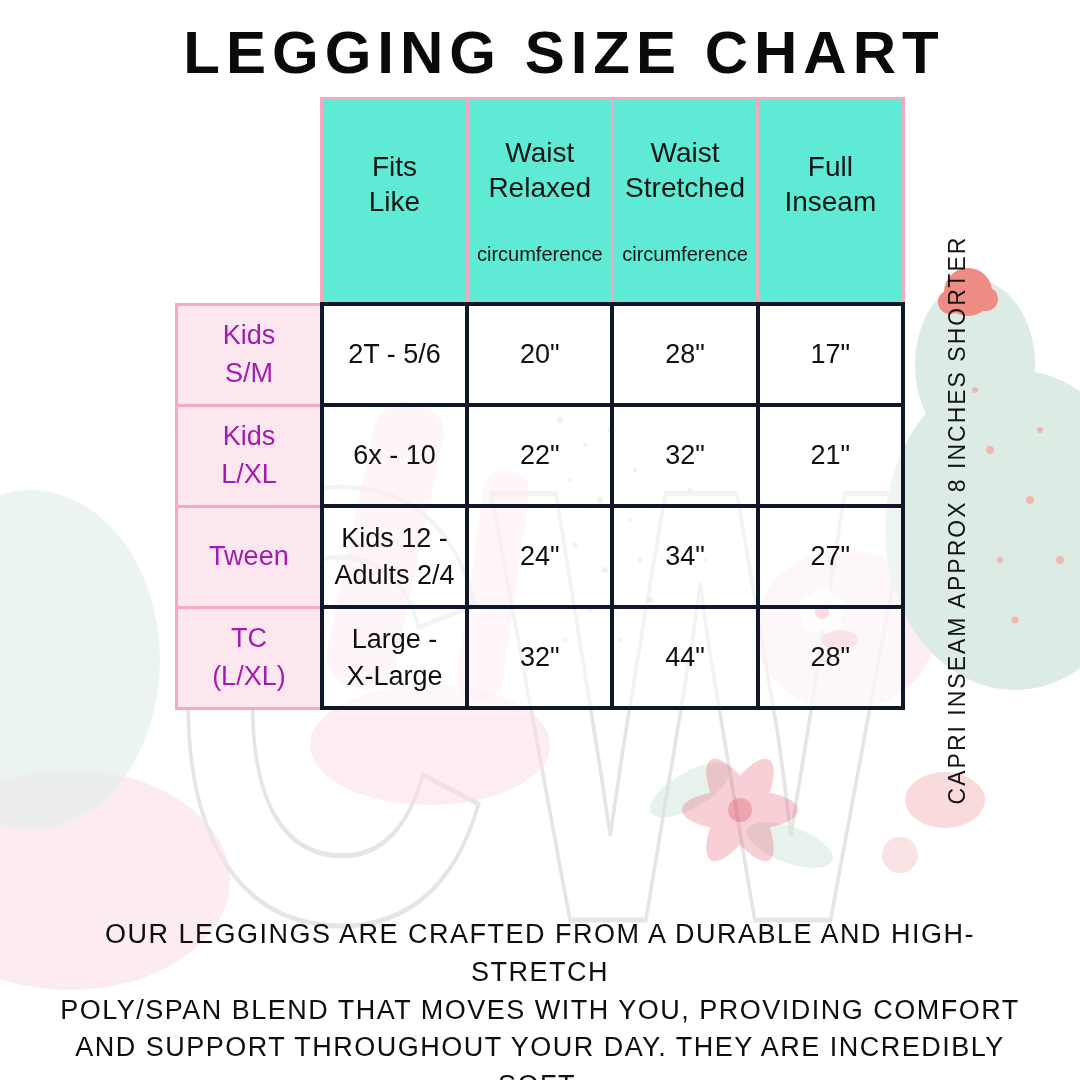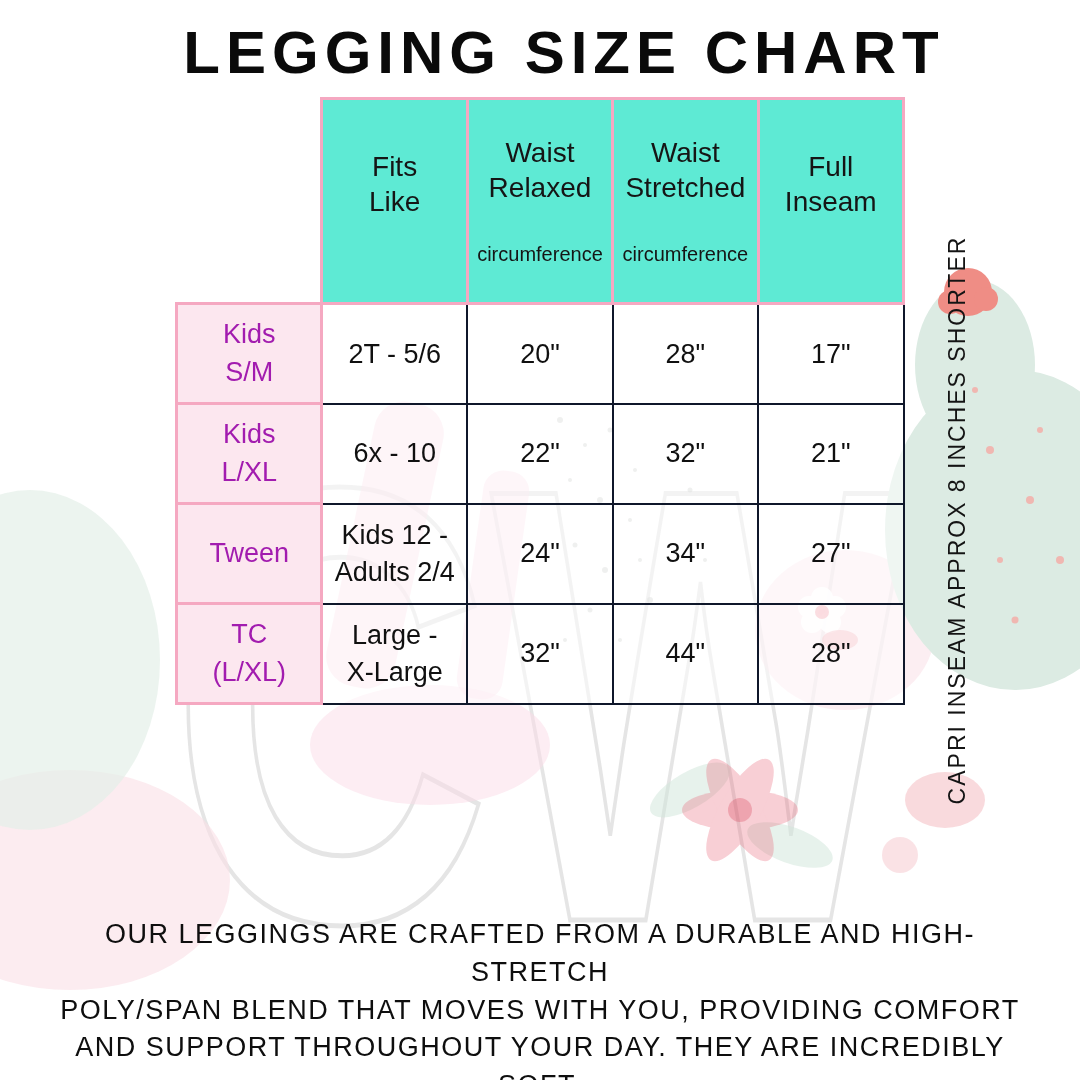--- a/index.html
+++ b/index.html
@@ -44,21 +44,21 @@
     font-size: 28px; line-height: 1.25; color: #151515;
   }
   .row-head {
     background: #fce7ef;
     border: 3px solid #f5a8c1;
     height: 97px;
     font-size: 27px; line-height: 1.4; color: #a21caf;
   }
   .data-cell {
     background: rgba(255,255,255,0.55);
-    border: 2px solid #0f172a;
+    border: 4px solid #0f172a;
     height: 97px;
     font-size: 27px; line-height: 1.35; color: #101010;
   }
   .subnote { font-size: 20px; margin-top: 2px; }
   .subnote:empty { display: none; }
   .side-note {
     position: absolute; left: 957px; top: 520px;
     transform: translate(-50%, -50%) rotate(-90deg);
     white-space: nowrap;
     font-size: 23px; letter-spacing: 2px; color: #141414;

